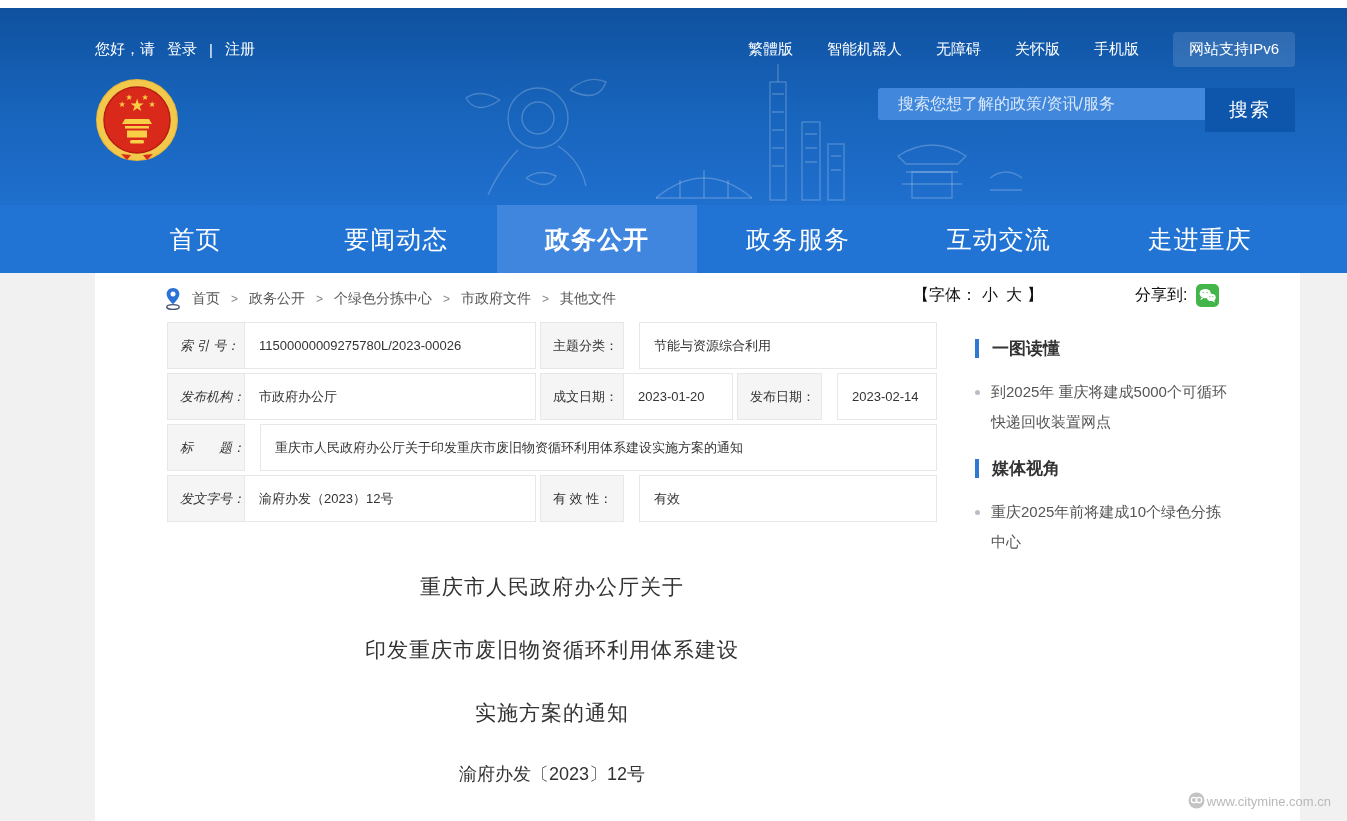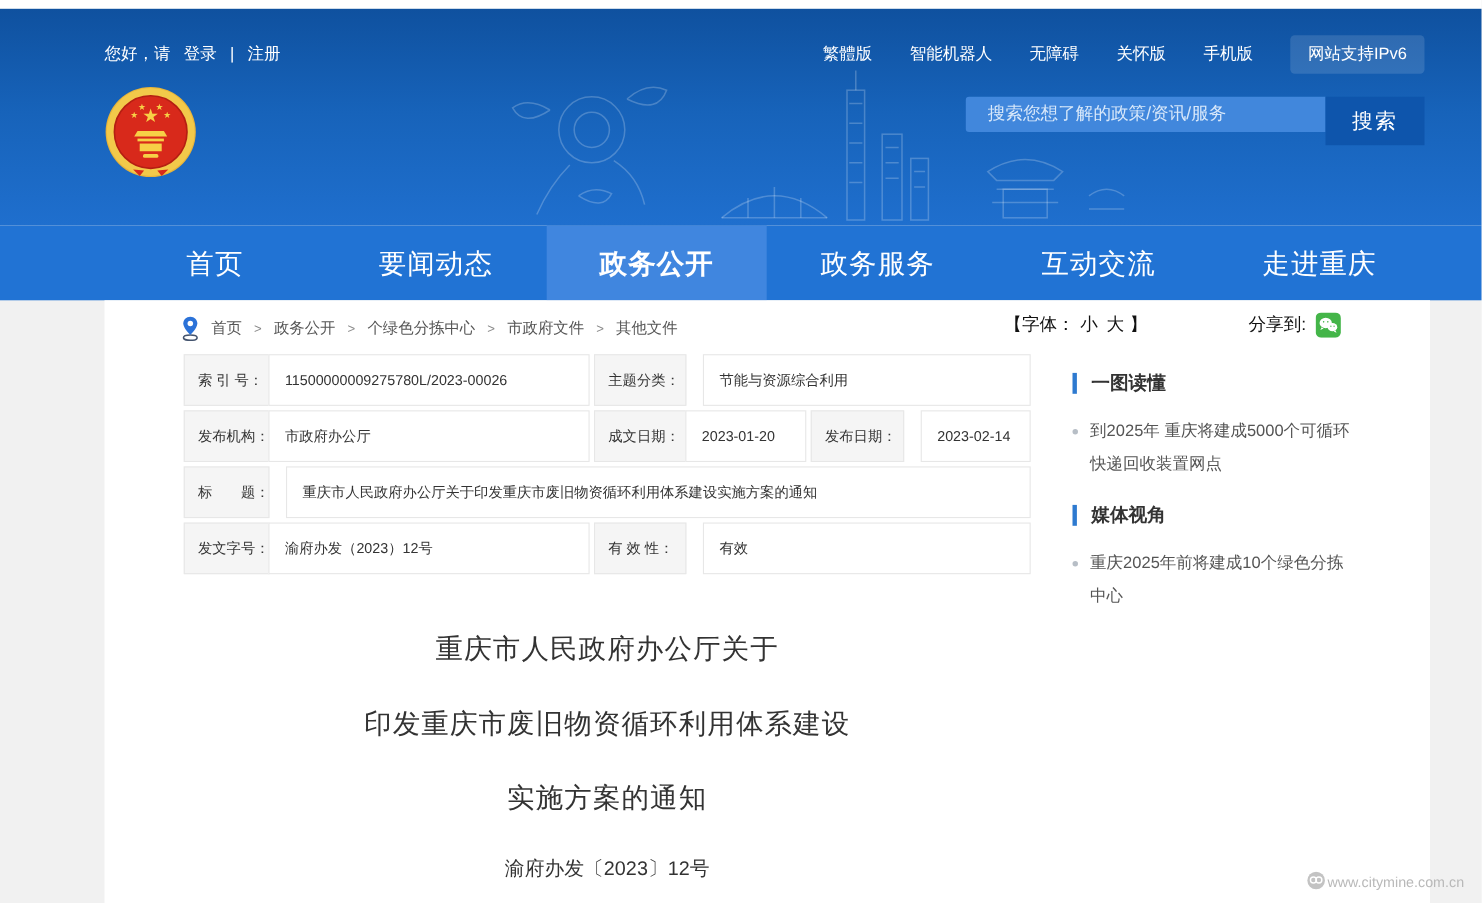--- a/index.html
+++ b/index.html
@@ -83,27 +83,27 @@
   .meta-table { position: absolute; left: 72px; top: 49px; width: 770px; display: flex; flex-direction: column; gap: 4px; }
   .mrow { display: flex; gap: 4px; height: 47px; }
   .pair { display: flex; }
   .pair.grow { flex: 1; gap: 16px; }
   .mcell {
     border: 1px solid #e7e7e7; display: flex; align-items: center;
     font-size: 13px; color: #333; height: 47px;
   }
   .mlabel { background: #f5f5f5; padding-left: 12px; flex-shrink: 0; white-space: nowrap; }
   .mvalue { background: #fff; padding-left: 14px; margin-left: -1px; }
-  .w78 { width: 78px; } .w83 { width: 84px; } .w292 { width: 292px; }
+  .w78 { width: 78px; font-style: italic; } .w83 { width: 84px; } .w292 { width: 292px; }
   .w110 { width: 110px; } .w84 { width: 85px; }
   .vgrow { flex: 1; }
 
   
   .doc-title { position: absolute; left: 72px; top: 300px; width: 770px; text-align: center; color: #333; }
-  .doc-line { font-size: 25px; font-weight: 500; margin-bottom: 35px; letter-spacing: 1px; }
+  .doc-line { font-size: 21px; font-weight: 500; margin-bottom: 35px; letter-spacing: 1px; }
   .doc-num { font-size: 18px; margin-top: 6px; color: #333; }
 
   
   .sidebar { position: absolute; left: 880px; top: 64px; width: 320px; }
   .sec { margin-bottom: 20px; }
   .sec-title { display: flex; align-items: center; gap: 13px; font-size: 17px; font-weight: bold; color: #333; margin-bottom: 17px; }
   .sec-bar { width: 4px; height: 19px; background: #2e7ad0; }
   .s-item { display: flex; gap: 11px; font-size: 15px; color: #555; line-height: 30px; margin-bottom: 5px; cursor: pointer; }
   .s-dot { width: 5px; height: 5px; border-radius: 50%; background: #b7bec6; margin-top: 13px; flex-shrink: 0; }
   .s-txt { width: 240px; }

